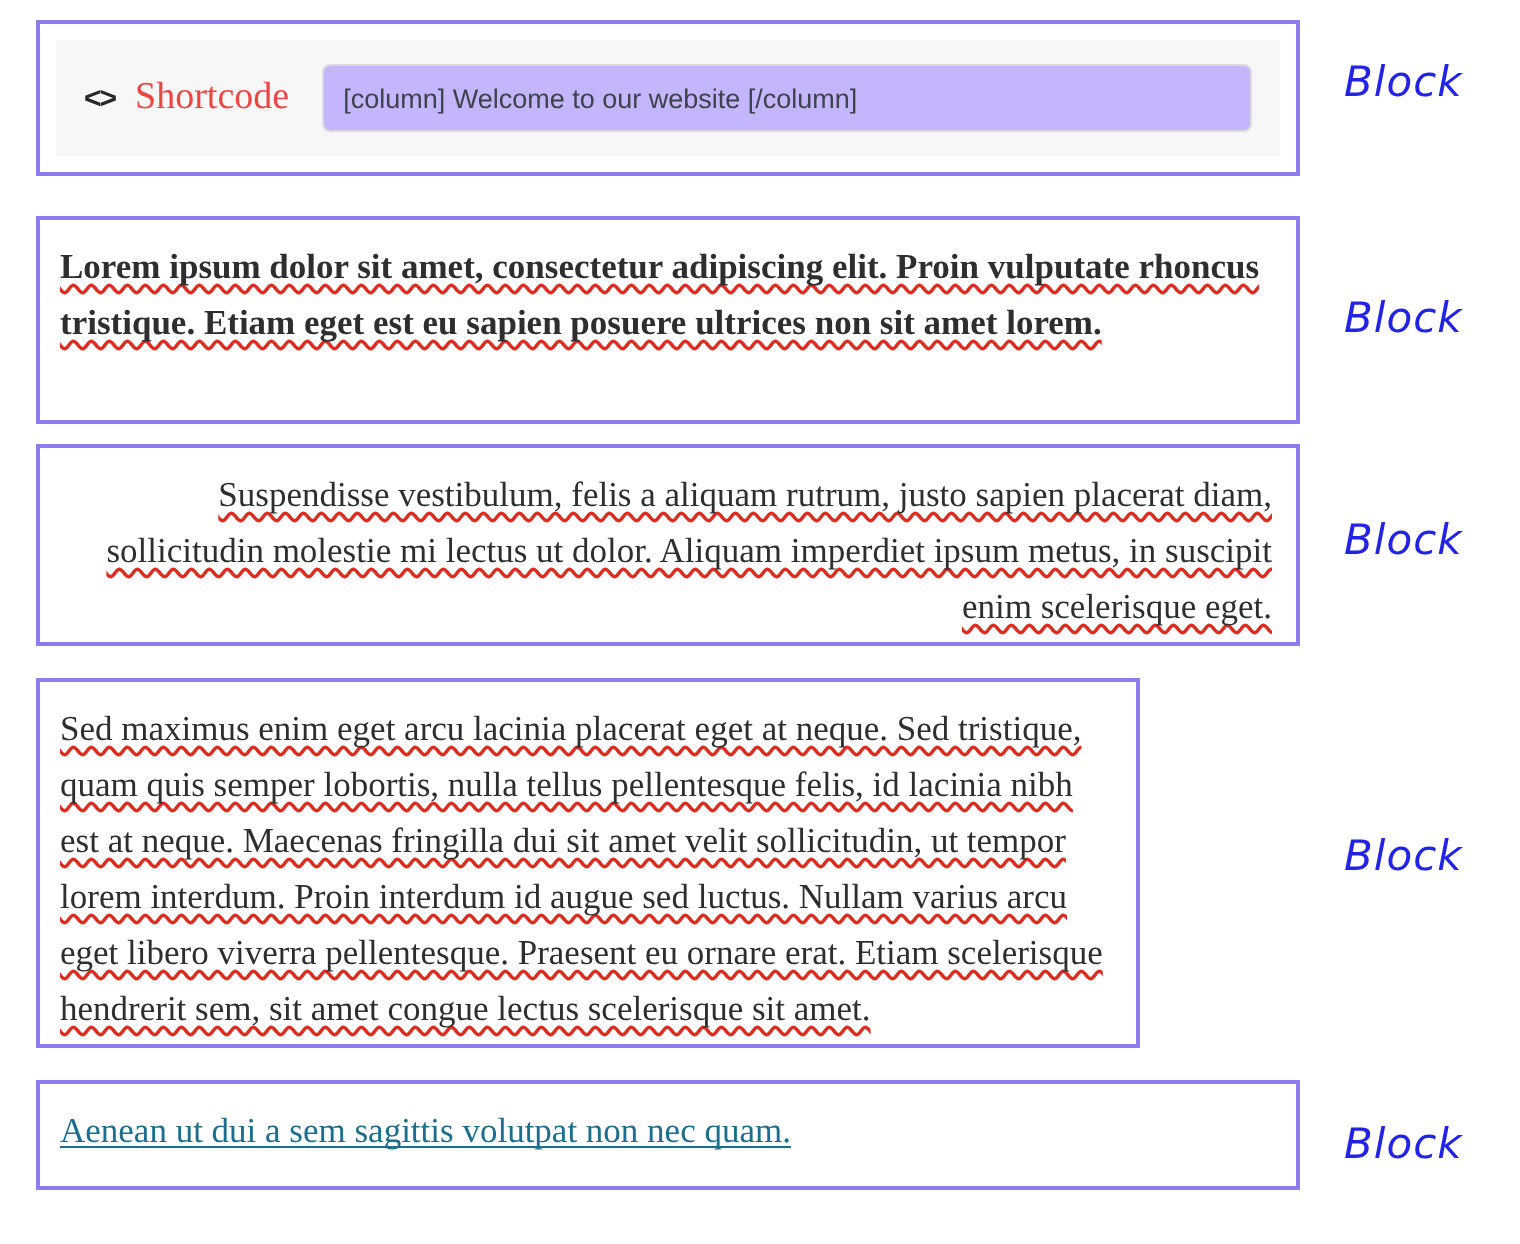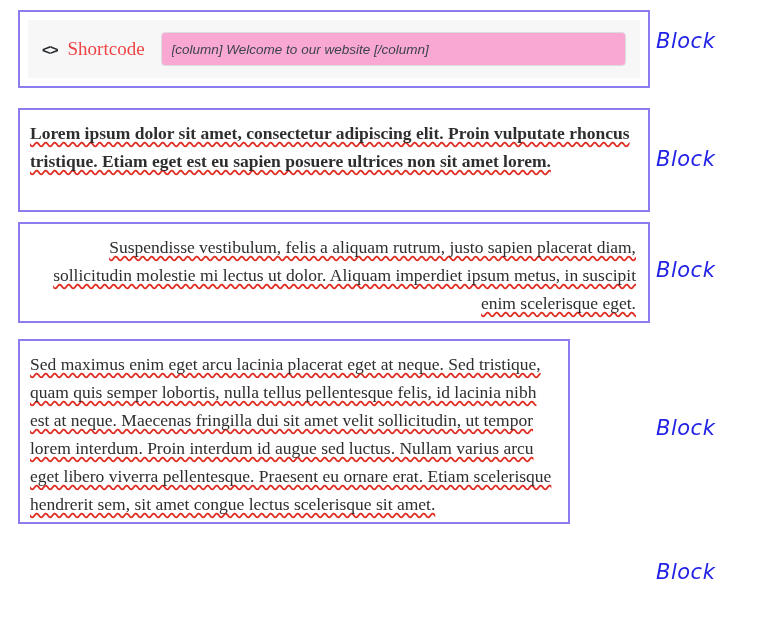--- a/index.html
+++ b/index.html
@@ -63,28 +63,27 @@
     margin-right: 16px;
     flex: 0 0 auto;
     white-space: nowrap;
   }
   .shortcode-input {
     flex: 1 1 auto;
     height: 34px;
     box-sizing: border-box;
     border: 1px solid #dcdcde;
     border-radius: 4px;
-    background: #f9a8d4;
+    background: #c4b5fd;
     padding: 0 10px;
     font-family: "Liberation Sans", sans-serif;
     font-size: 13.5px;
     color: #3c434a;
     outline: none;
     min-width: 0;
-    font-style: italic;
   }
 
   
   .block-para {
     padding: 9px 12px 9px 10px;
   }
   .para-text {
     margin: 0;
     font-family: "Liberation Serif", serif;
     font-size: 17.5px;
@@ -113,21 +112,21 @@
   .link-text {
     color: #1b6e8c;
     text-decoration: underline;
     text-underline-offset: 2px;
     cursor: pointer;
   }
 
   
   .annotation {
     position: absolute;
-    left: 656px;
+    left: 672px;
     font-family: "DejaVu Sans", sans-serif;
     font-style: italic;
     font-size: 21px;
     color: #2323e6;
     letter-spacing: 0.5px;
     white-space: nowrap;
     user-select: none;
   }
   .ann-1 { top: 29px; }
   .ann-2 { top: 147px; }
@@ -153,20 +152,23 @@
   </div>
 
   <div class="block block-para para-right block-p2">
     <p class="para-text"><span class="spell">Suspendisse vestibulum, felis a aliquam rutrum, justo sapien placerat diam, sollicitudin molestie mi lectus ut dolor. Aliquam imperdiet ipsum metus, in suscipit enim scelerisque eget.</span></p>
   </div>
 
   <div class="block block-para block-p3">
     <p class="para-text"><span class="spell">Sed maximus enim eget arcu lacinia placerat eget at neque. Sed tristique, quam quis semper lobortis, nulla tellus pellentesque felis, id lacinia nibh est at neque. Maecenas fringilla dui sit amet velit sollicitudin, ut tempor lorem interdum. Proin interdum id augue sed luctus. Nullam varius arcu eget libero viverra pellentesque. Praesent eu ornare erat. Etiam scelerisque hendrerit sem, sit amet congue lectus scelerisque sit amet.</span></p>
   </div>
 
+  <div class="block block-para block-p4">
+    <p class="para-text"><span class="link-text spell">Aenean ut dui a sem sagittis volutpat non nec quam.</span></p>
+  </div>
 
   <div class="annotation ann-1">Block</div>
   <div class="annotation ann-2">Block</div>
   <div class="annotation ann-3">Block</div>
   <div class="annotation ann-4">Block</div>
   <div class="annotation ann-5">Block</div>
 
 </div>
 
 </body></html>

